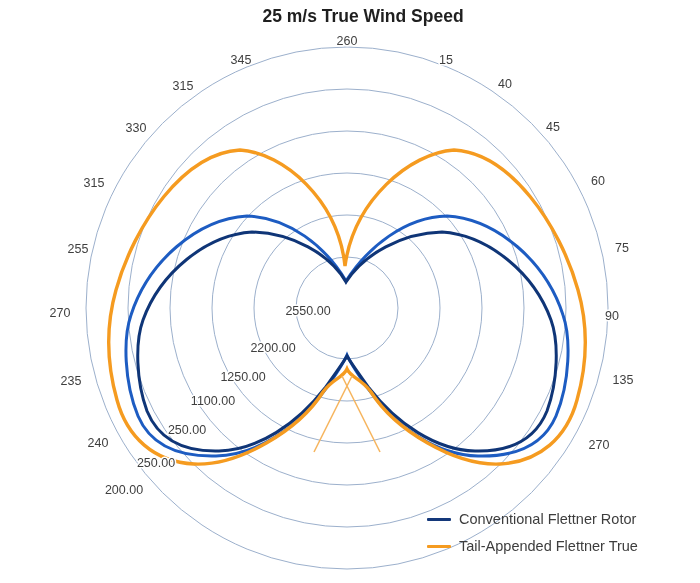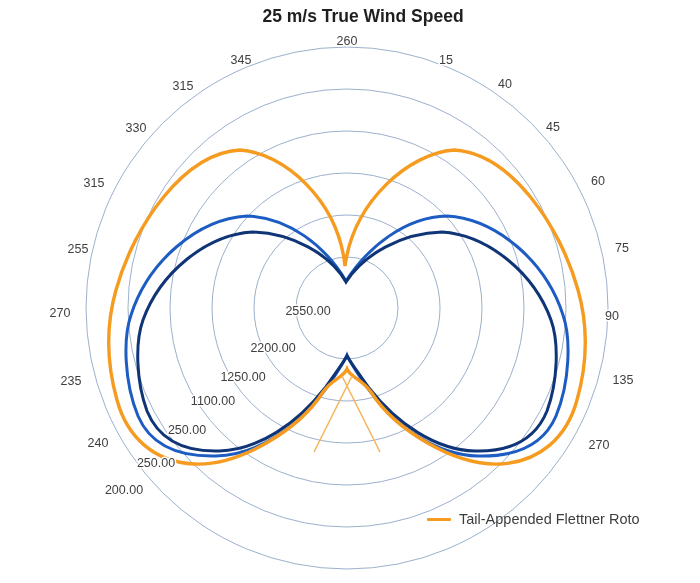--- a/index.html
+++ b/index.html
@@ -61,16 +61,20 @@
     <text x="273" y="347" dy="0.36em" text-anchor="middle">2200.00</text>
     <text x="243" y="376" dy="0.36em" text-anchor="middle">1250.00</text>
     <text x="213" y="400" dy="0.36em" text-anchor="middle">1100.00</text>
     <text x="187" y="429" dy="0.36em" text-anchor="middle">250.00</text>
     <text x="156" y="462" dy="0.36em" text-anchor="middle">250.00</text>
     <text x="124" y="489" dy="0.36em" text-anchor="middle">200.00</text>
   </svg>
 
 <div class="legend">
   <div class="legend-row">
+    <span class="swatch" style="background: rgb(20, 56, 122);"></span>
+    <span class="legend-label">Conventional Flettner Rotor</span>
+  </div>
+  <div class="legend-row">
     <span class="swatch" style="background: rgb(245, 155, 32);"></span>
-    <span class="legend-label">Tail-Appended Flettner Roto</span>
+    <span class="legend-label">Tail-Appended Flettner True</span>
   </div>
 </div>
 
 </body></html>

